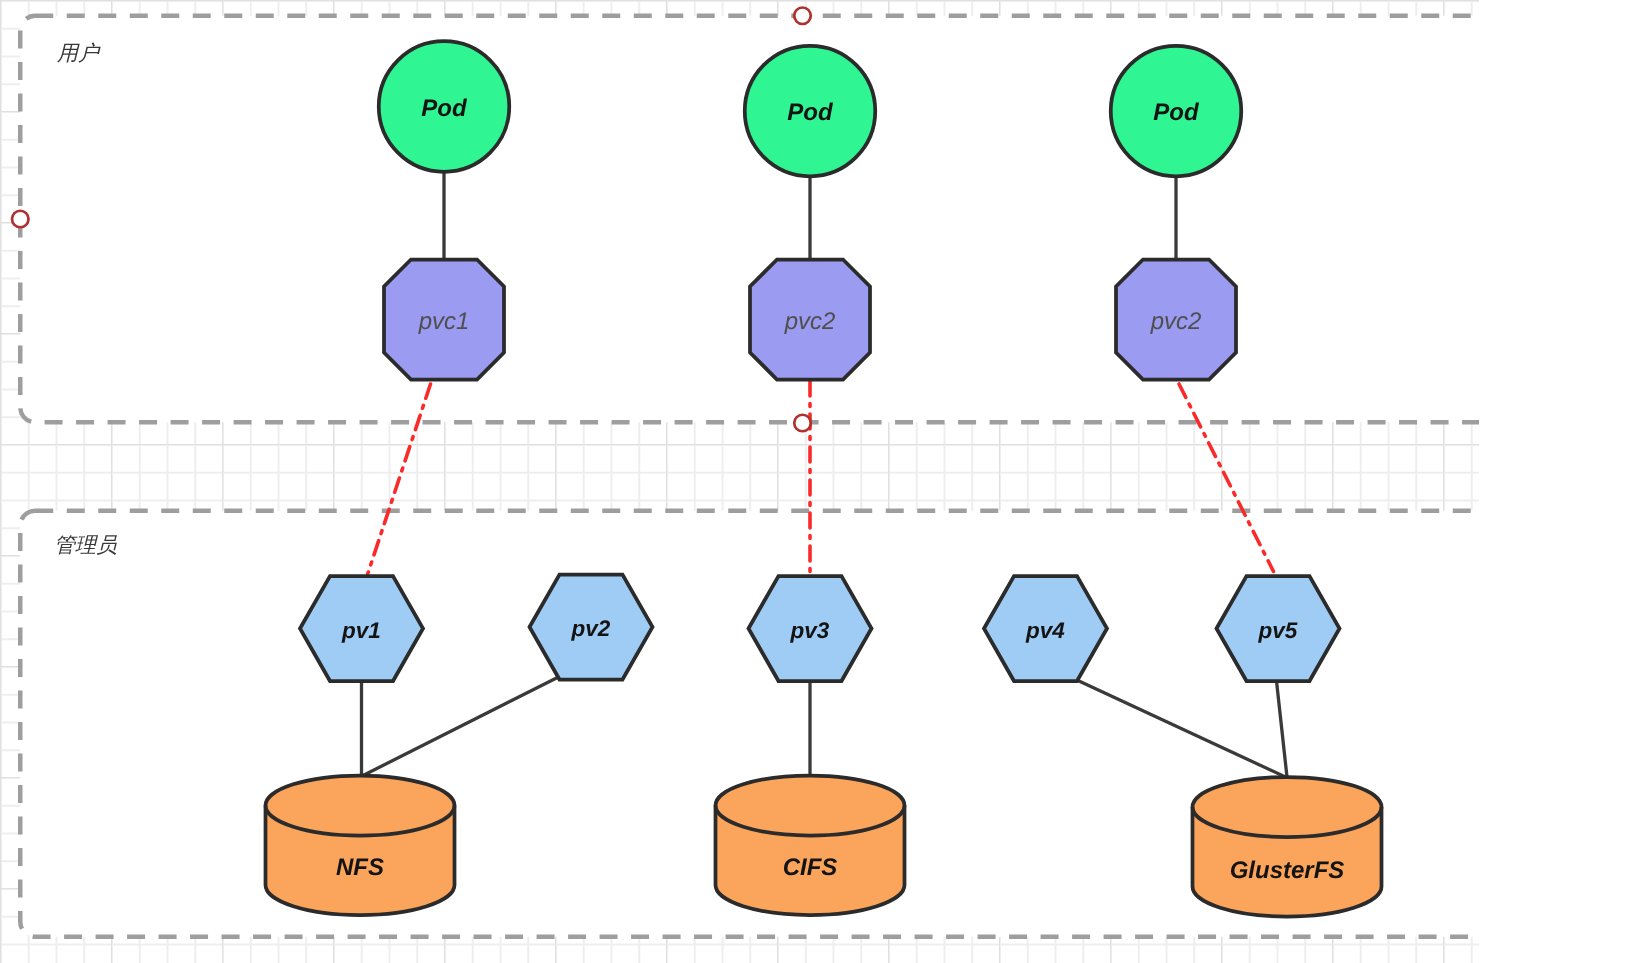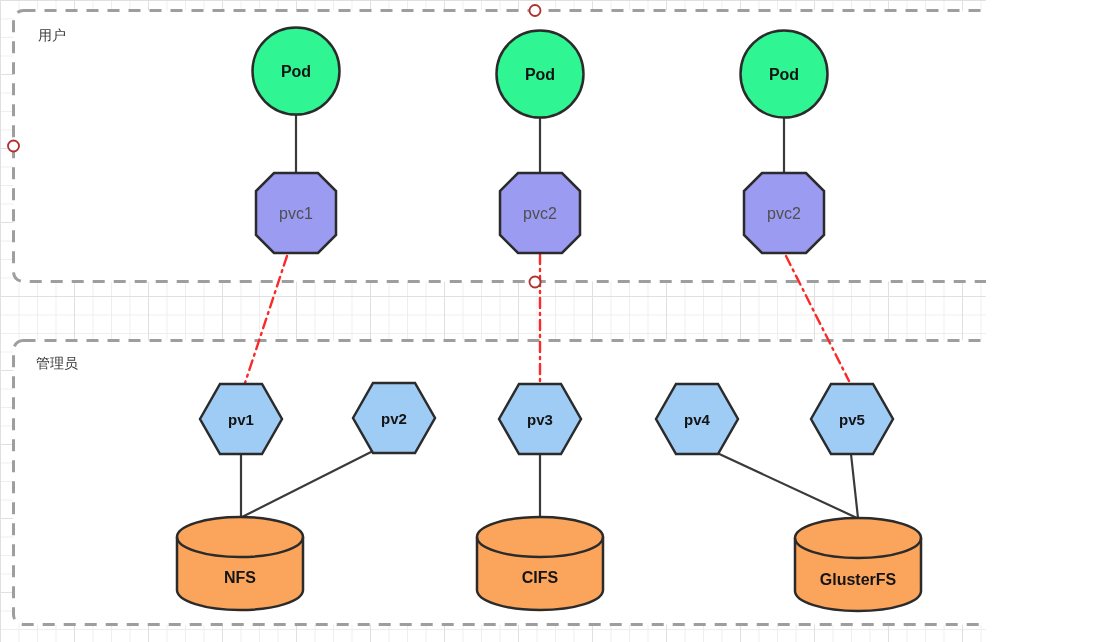--- a/index.html
+++ b/index.html
@@ -8,20 +8,21 @@
     width:986px;height:642px;
     overflow:hidden;
     background-color:#ffffff;
     background-image:
       linear-gradient(to right, #e0e0e0 1px, transparent 1px),
       linear-gradient(to bottom, #e0e0e0 1px, transparent 1px),
       linear-gradient(to right, #eeeeee 1px, transparent 1px),
       linear-gradient(to bottom, #eeeeee 1px, transparent 1px);
     background-size:74px 74px,74px 74px,18.5px 18.5px,18.5px 18.5px;
     font-family:"Liberation Sans", "DejaVu Sans", sans-serif;
+    font-style:italic;
   }
   svg{position:absolute;left:0;top:0;}
   .container-rect{fill:#ffffff;stroke:#9e9e9e;stroke-width:3;stroke-dasharray:12 9;}
   .group-label{font-size:14px;fill:#383838;}
   .shape{stroke:#2b2b2b;stroke-width:2.5;}
   .inner-arc{fill:none;stroke:#2b2b2b;stroke-width:2.5;}
   .edge{stroke:#3a3a3a;stroke-width:2.2;fill:none;stroke-linecap:round;}
   .edge-red{stroke:#fa2a2a;stroke-width:2.4;fill:none;stroke-dasharray:10 5 2 5;stroke-linecap:round;}
   .lbl{text-anchor:middle;fill:#141414;}
   .lbl-bold{font-weight:700;font-size:16px;}

